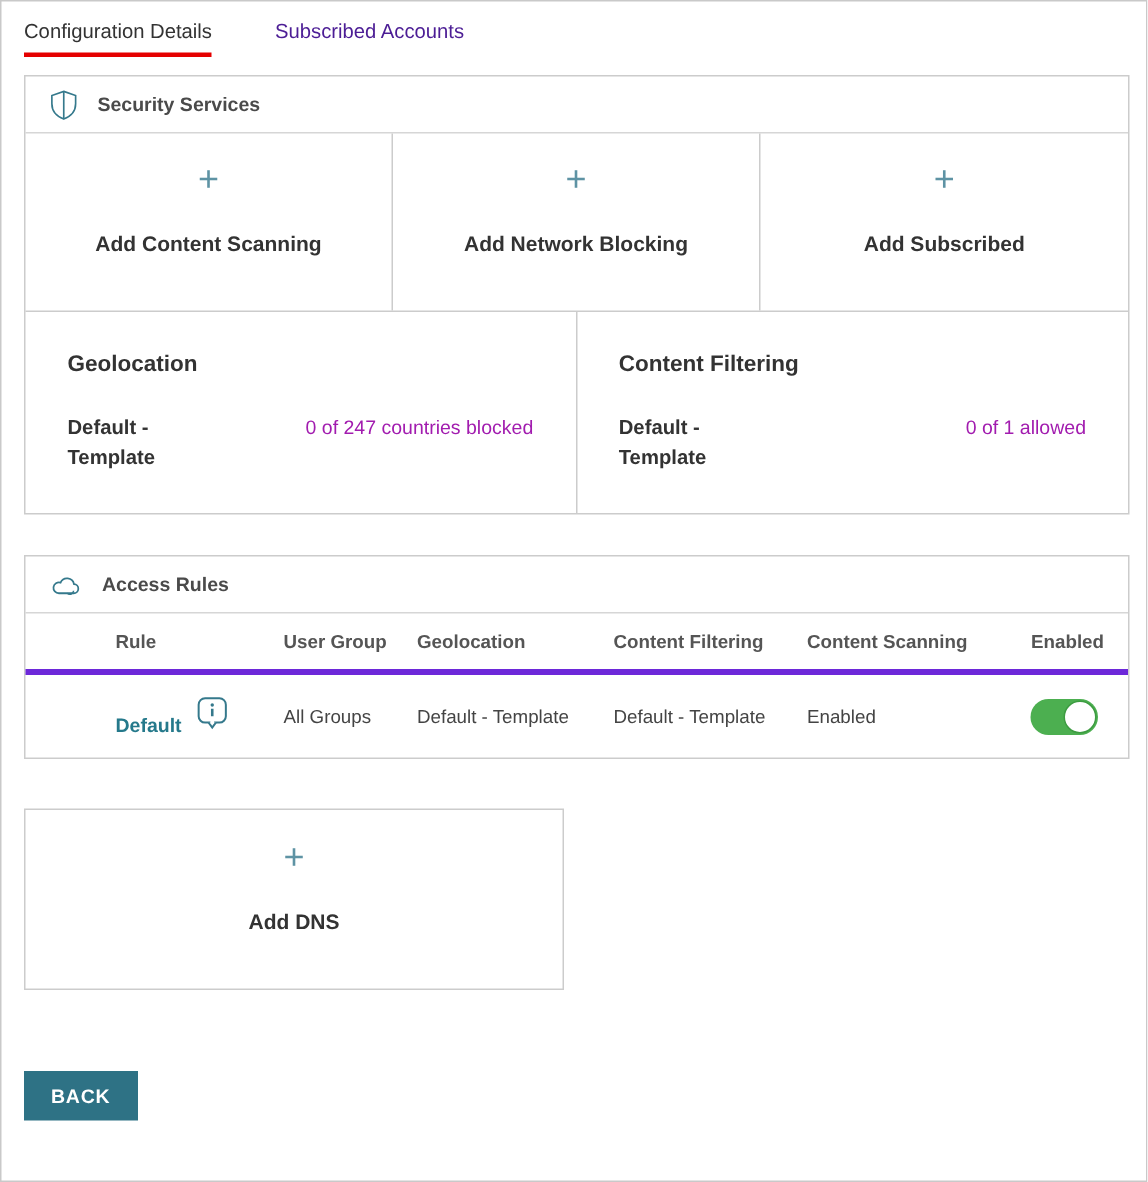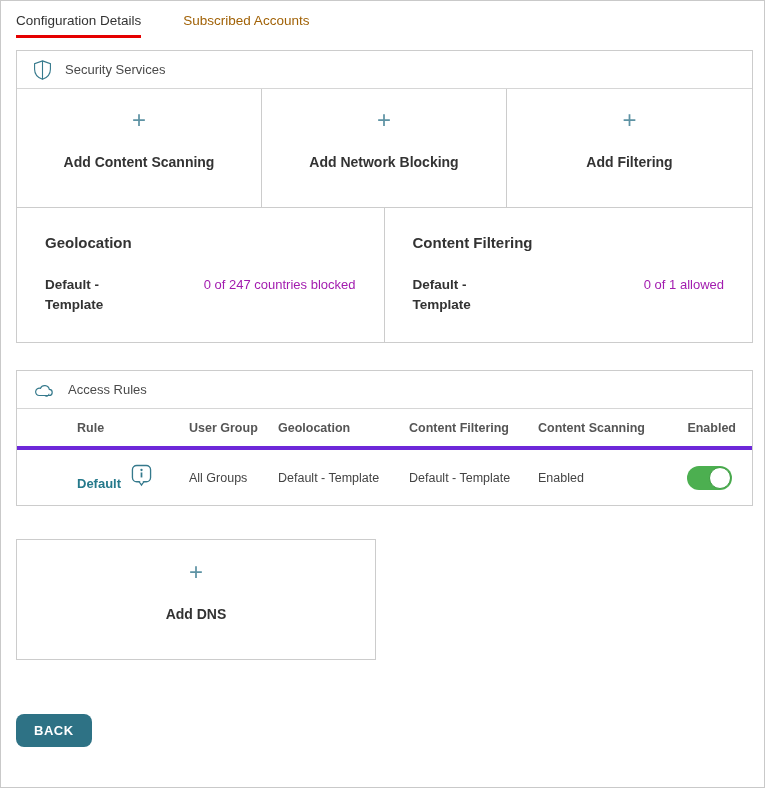--- a/index.html
+++ b/index.html
@@ -10,30 +10,30 @@
     color: #333; position: relative; overflow: hidden;
   }
   .page {
     width: 765px; height: 788px;
     border: 1px solid #c9c9c9;
     background: #fff;
   }
 
   
   .tabs { display: flex; gap: 42px; padding: 12px 0 0 15px; }
-  .tab { font-size: 13.5px; color: #a16207; padding-bottom: 7px; cursor: pointer; }
+  .tab { font-size: 13.5px; color: #4c1d95; padding-bottom: 7px; cursor: pointer; }
   .tab.active { border-bottom: 3px solid #e50000; color: #333; }
 
   
   .panel { border: 1px solid #ccc; margin-left: 15px; width: 737px; background: #fff; }
   .panel-header {
     display: flex; align-items: center; gap: 13px;
     height: 38px; padding-left: 16px;
     border-bottom: 1px solid #d6d6d6;
-    font-size: 13px; color: #4a4a4a;
+    font-size: 13px; color: #4a4a4a; font-weight: bold;
   }
   .panel-header svg { display: block; }
 
   
   .add-cards { display: grid; grid-template-columns: 1fr 1fr 1fr; }
   .add-card {
     height: 118px; display: flex; flex-direction: column;
     align-items: center; justify-content: center;
     border-right: 1px solid #ccc; cursor: pointer; padding-bottom: 18px;
   }
@@ -79,21 +79,21 @@
   
   .settings-panel { width: 360px; }
   .settings-panel .panel-header { height: 35px; }
   .settings-panel .add-card { height: 119px; border-right: none; }
 
   
   .back-btn {
     display: inline-block; margin: 54px 0 0 15px;
     background: #2e7285; color: #fff;
     font-size: 13px; font-weight: bold; letter-spacing: 0.5px;
-    padding: 9px 18px; border: none; border-radius: 8px; cursor: pointer;
+    padding: 9px 18px; border: none; border-radius: 0; cursor: pointer;
     font-family: "Liberation Sans", "DejaVu Sans", sans-serif;
   }
 
   .mt12 { margin-top: 12px; }
   .mt27 { margin-top: 27px; }
   .mt33 { margin-top: 33px; }
   .icon-teal { stroke: #35798c; fill: none; stroke-width: 1.4; }
 </style>
 </head>
 <body>
@@ -122,21 +122,21 @@
       <div class="add-card">
         <div class="plus">+</div>
         <div class="add-label">Add Content Scanning</div>
       </div>
       <div class="add-card">
         <div class="plus">+</div>
         <div class="add-label">Add Network Blocking</div>
       </div>
       <div class="add-card">
         <div class="plus">+</div>
-        <div class="add-label">Add Filtering</div>
+        <div class="add-label">Add Subscribed</div>
       </div>
     </div>
 
     <div class="summary-cards">
       <div class="summary-card">
         <div class="summary-title">Geolocation</div>
         <div class="summary-row">
           <div class="summary-name">Default - Template</div>
           <div class="summary-status">0 of 247 countries blocked</div>
         </div>

